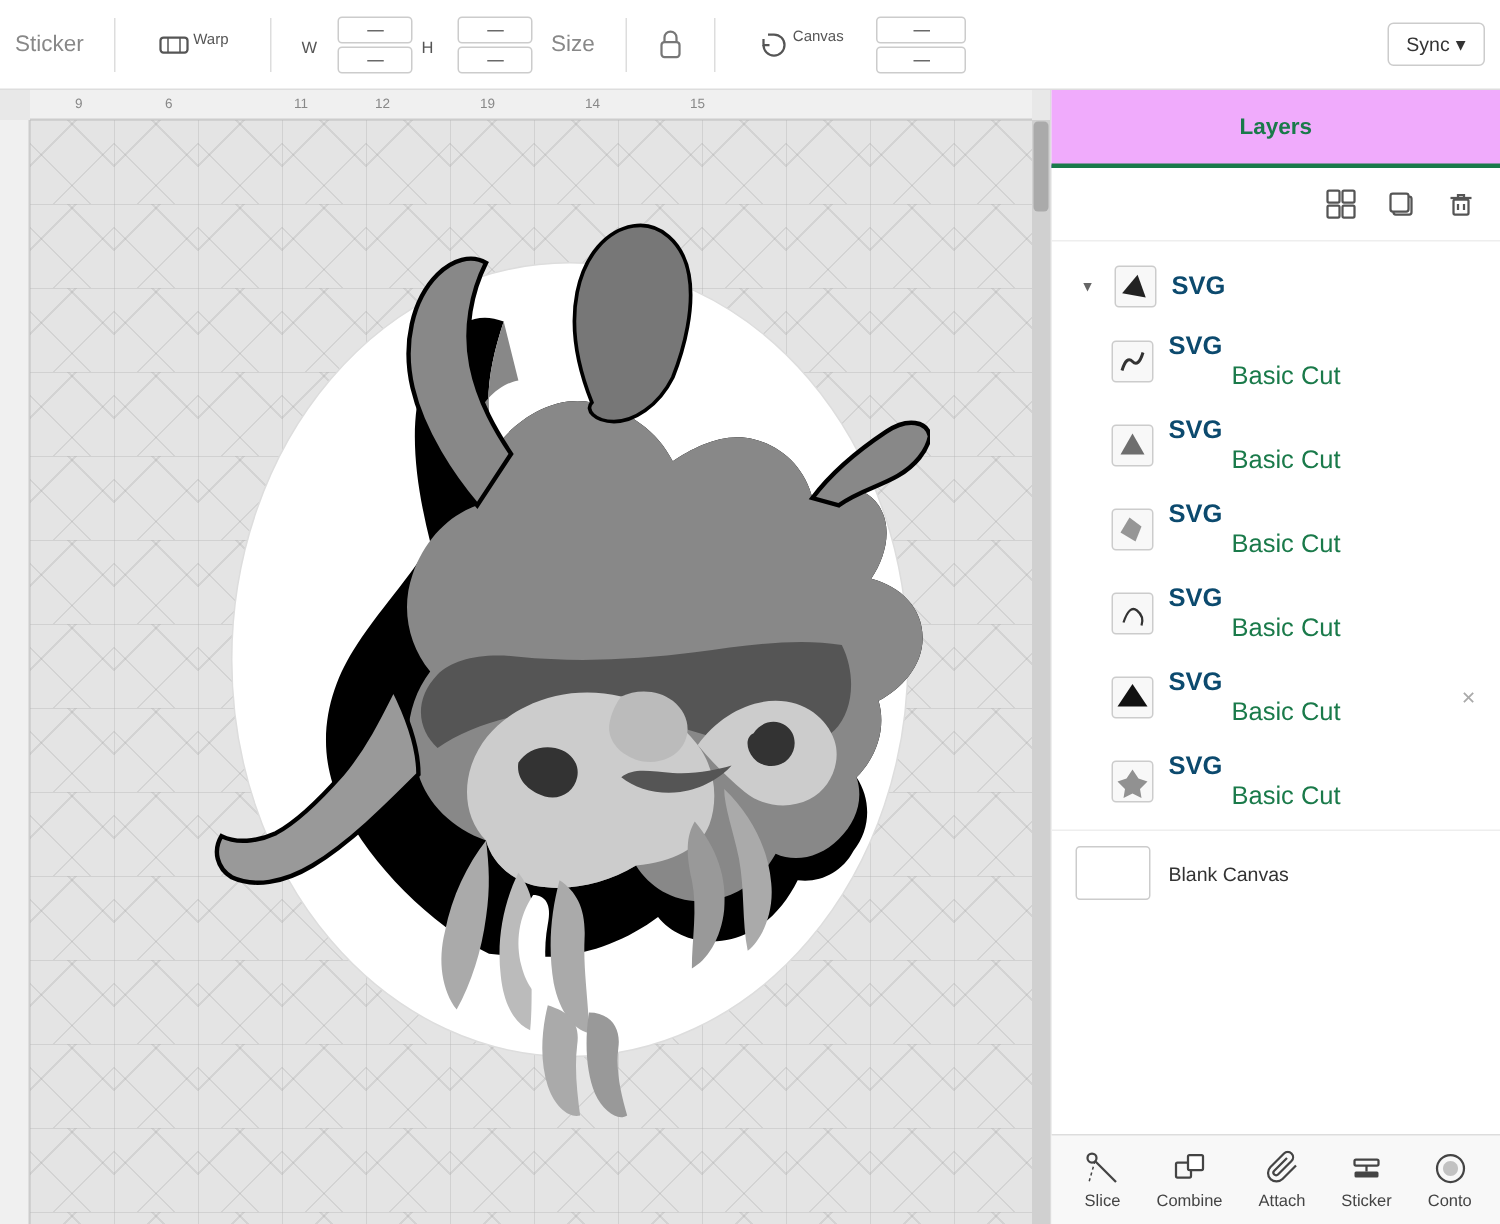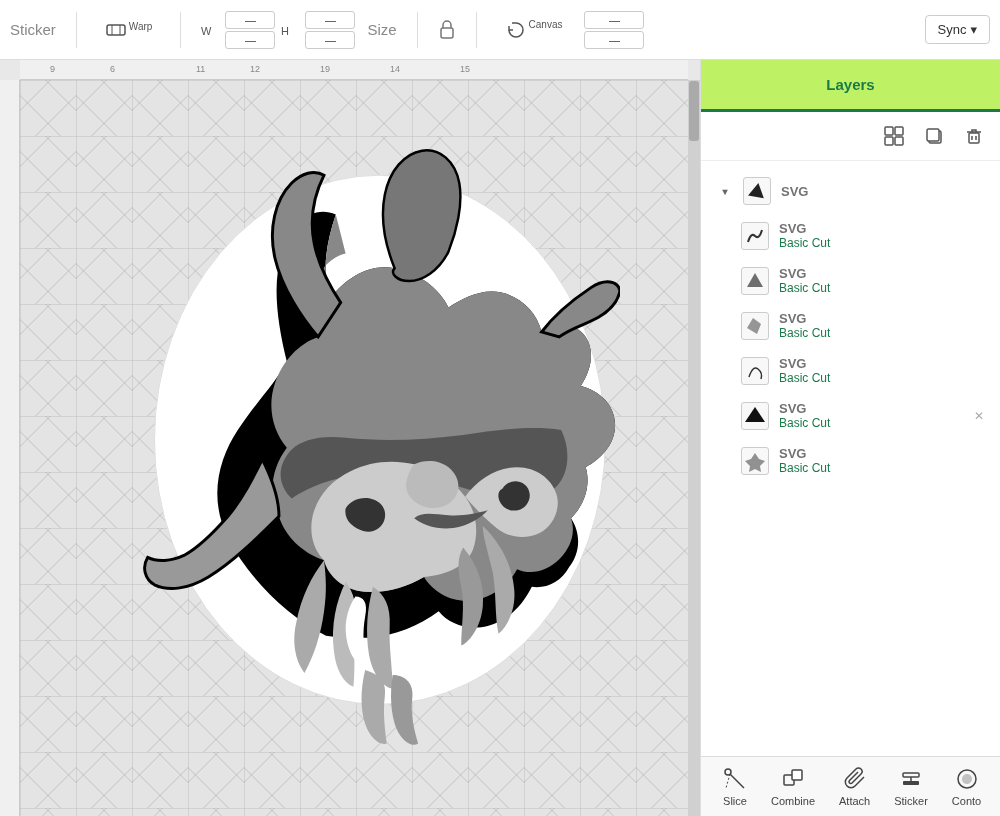--- a/index.html
+++ b/index.html
@@ -94,21 +94,21 @@
       border-left: 1px solid #ddd;
       display: flex;
       flex-direction: column;
       flex-shrink: 0;
     }
 
     
     .panel-tabs {
       display: flex;
       border-bottom: 2px solid #8b5cf6;
-      background: #bef264;
+      background: #f0abfc;
       flex-shrink: 0;
     }
     .panel-tab {
       flex: 1;
       text-align: center;
       padding: 16px 10px;
       font-size: 15px;
       cursor: pointer;
       color: #555;
       border-bottom: 3px solid transparent;
@@ -181,27 +181,28 @@
     }
     .layer-thumb svg {
       width: 24px;
       height: 24px;
     }
     .layer-info {
       display: flex;
       flex-direction: column;
     }
     .layer-name {
-      font-size: 13px;
-      color: #737373;
+      font-size: 17px;
+      color: #0c4a6e;
       font-weight: 600;
     }
     .layer-sub {
-      font-size: 12px;
+      font-size: 17px;
       color: #1a7a4a;
+      margin-left: 42px;
     }
 
     
     .blank-canvas-item {
       display: flex;
       align-items: center;
       gap: 12px;
       padding: 10px 16px;
       border-top: 1px solid #eee;
       margin-top: 4px;
@@ -623,20 +624,24 @@
           <svg viewBox="0 0 24 24" width="22" height="22">
             <path d="M12,4 L16,10 L22,12 L17,17 L18,23 L12,20 L6,23 L7,17 L2,12 L8,10 Z" fill="#777" opacity="0.8"></path>
           </svg>
         </div>
         <div class="layer-info">
           <span class="layer-name">SVG</span>
           <span class="layer-sub">Basic Cut</span>
         </div>
       </div>
 
+      <div class="blank-canvas-item">
+        <div class="blank-canvas-thumb"></div>
+        <span class="blank-canvas-label">Blank Canvas</span>
+      </div>
     </div>
 
     <div class="bottom-toolbar">
       <div class="bottom-tool">
         <svg width="24" height="24" viewBox="0 0 24 24" fill="none">
           <circle cx="5" cy="5" r="3" stroke="#444" stroke-width="1.5"></circle>
           <line x1="7" y1="7" x2="21" y2="21" stroke="#444" stroke-width="1.5"></line>
           <line x1="7" y1="7" x2="3" y2="21" stroke="#444" stroke-width="1" stroke-dasharray="2,2"></line>
         </svg>
         <span class="bottom-tool-label">Slice</span>

